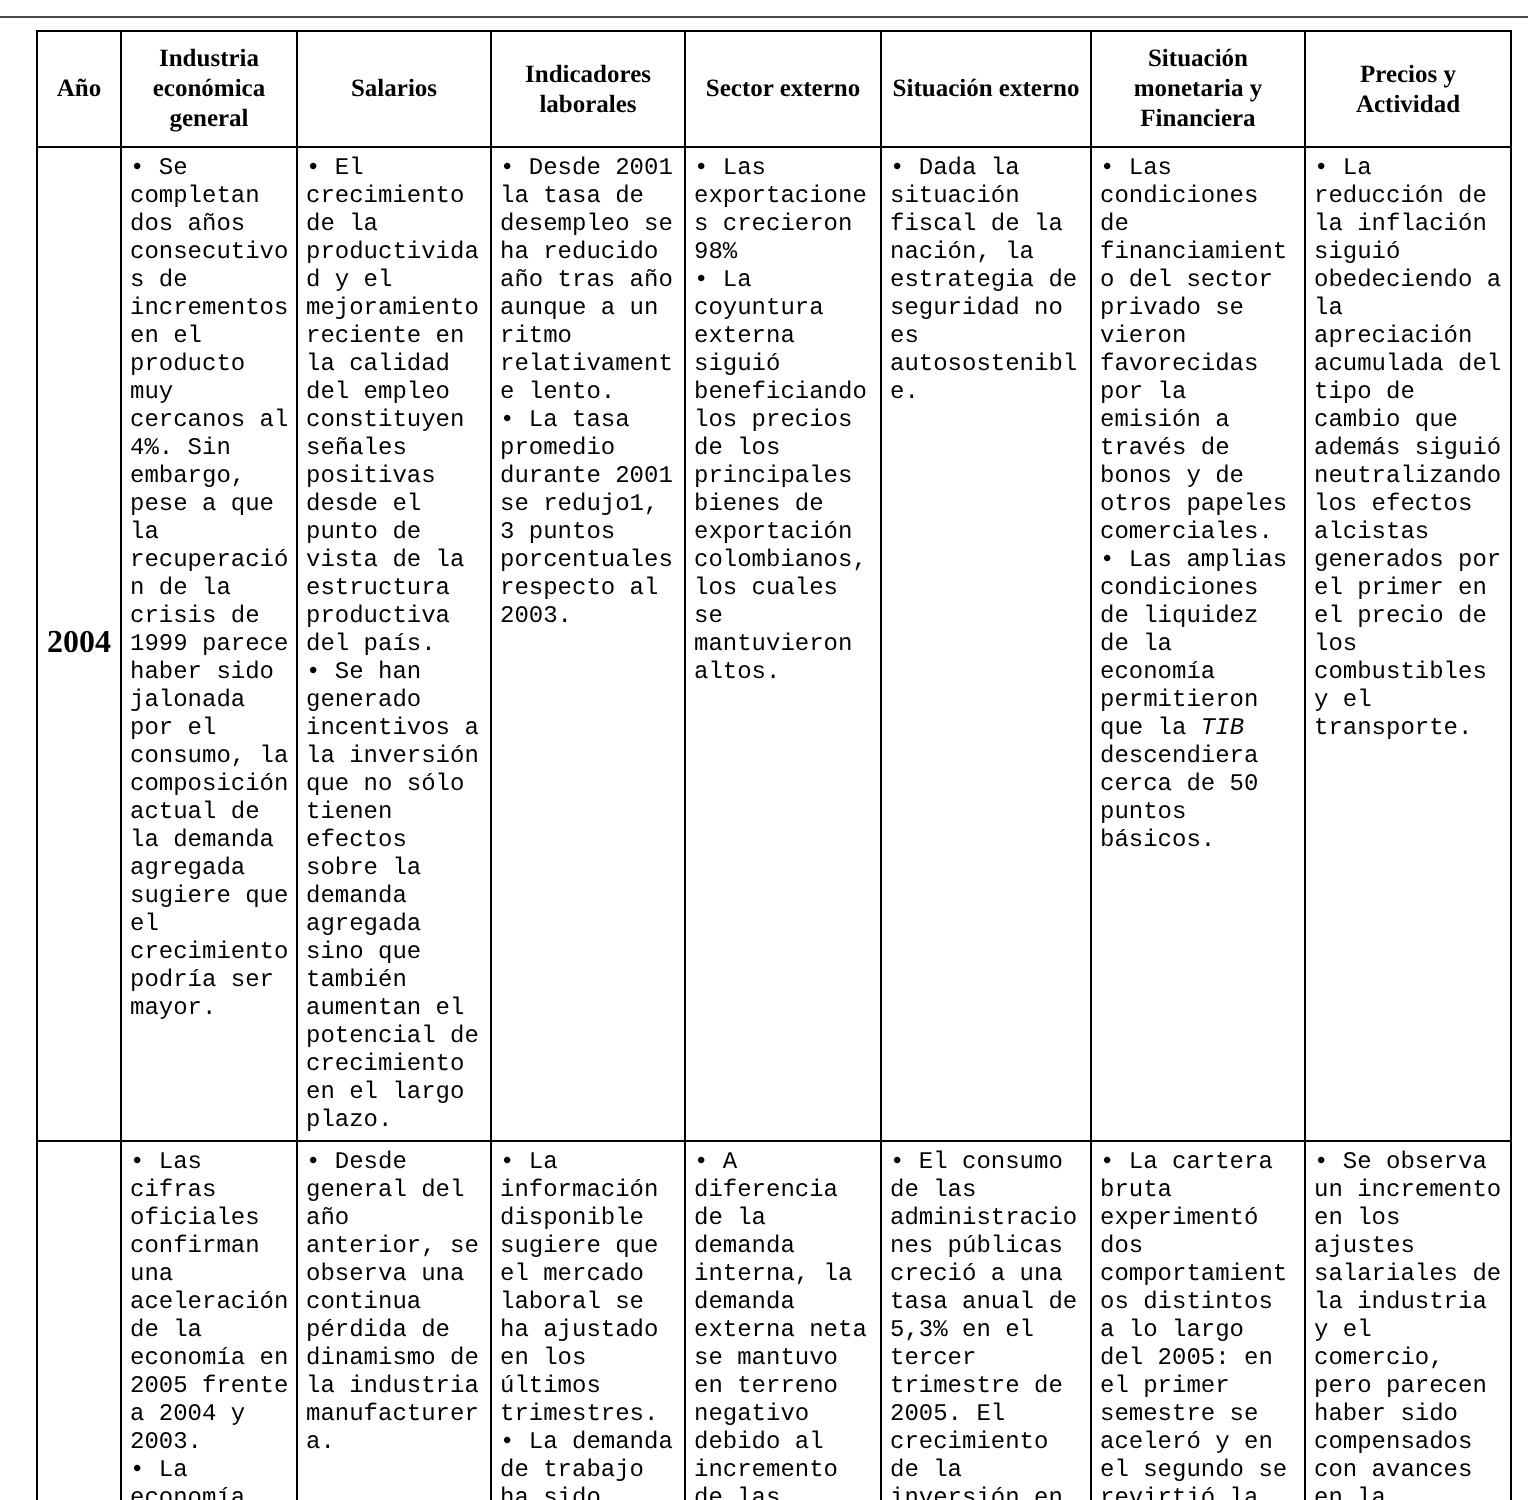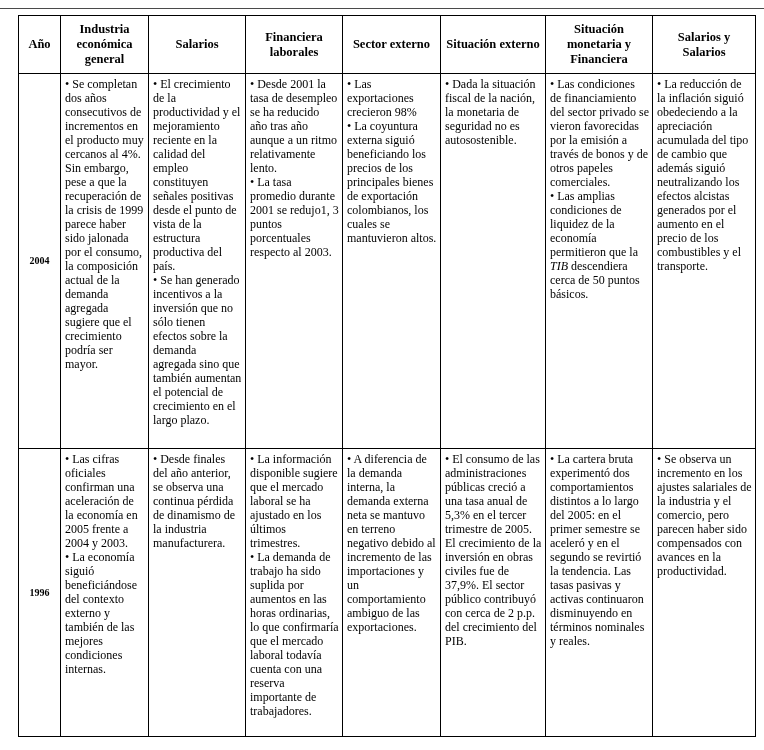--- a/index.html
+++ b/index.html
@@ -45,26 +45,27 @@
     text-align: center;
     vertical-align: middle;
     padding: 2px 3px;
     font-size: 12.5px;
     line-height: 15px;
   }
   table.summary td {
     vertical-align: top;
     text-align: left;
     padding: 3px 3px 3px 4px;
+    font-family: Liberation Mono, monospace;
   }
   table.summary th.year-cell {
     font-weight: bold;
     text-align: center;
     vertical-align: middle;
-    font-size: 10px;
+    font-size: 16px;
   }
   tr.row-2004 { height: 375px; }
   tr.row-2005 { height: 288px; }
   .cell-text {
     white-space: pre-line;
     word-wrap: break-word;
   }
 </style>
 </head>
 <body>
@@ -81,25 +82,25 @@
       <col style="width:98px">
       <col style="width:105px">
       <col style="width:107px">
       <col style="width:103px">
     </colgroup>
     <thead>
       <tr>
         <th>Año</th>
         <th>Industria económica general</th>
         <th>Salarios</th>
-        <th>Financiera laborales</th>
+        <th>Indicadores laborales</th>
         <th>Sector externo</th>
         <th>Situación externo</th>
         <th>Situación monetaria y Financiera</th>
-        <th>Salarios y Salarios</th>
+        <th>Precios y Actividad</th>
       </tr>
     </thead>
     <tbody>
       <tr class="row-2004">
         <th class="year-cell">2004</th>
         <td>
             <div class="cell-text">• Se completan dos años consecutivos de incrementos en el producto muy cercanos al 4%. Sin embargo, pese a que la recuperación de la crisis de 1999 parece haber sido jalonada por el consumo, la composición actual de la demanda agregada sugiere que el crecimiento podría ser mayor.</div>
           </td>
         <td>
             <div class="cell-text">• El crecimiento de la productividad y el mejoramiento reciente en la calidad del empleo constituyen señales positivas desde el punto de vista de la estructura productiva del país.
@@ -107,38 +108,38 @@
           </td>
         <td>
             <div class="cell-text">• Desde 2001 la tasa de desempleo se ha reducido año tras año aunque a un ritmo relativamente lento.
 • La tasa promedio durante 2001  se redujo1, 3 puntos porcentuales respecto al 2003.</div>
           </td>
         <td>
             <div class="cell-text">• Las exportaciones crecieron 98%
 • La coyuntura externa siguió beneficiando los precios de los principales bienes de exportación colombianos, los cuales se mantuvieron altos.</div>
           </td>
         <td>
-            <div class="cell-text">• Dada la situación fiscal de la nación, la monetaria de seguridad no es autosostenible.</div>
+            <div class="cell-text">• Dada la situación fiscal de la nación, la estrategia de seguridad no es autosostenible.</div>
           </td>
         <td>
             <div class="cell-text">• Las condiciones de financiamiento del sector privado se vieron favorecidas por la emisión a través de bonos y de otros papeles comerciales.
 • Las amplias condiciones de liquidez de la economía permitieron que la <i>TIB</i> descendiera cerca de 50 puntos básicos.</div>
           </td>
         <td>
-            <div class="cell-text">• La reducción de la inflación siguió obedeciendo a la apreciación acumulada del tipo de cambio que además siguió neutralizando los efectos alcistas generados por el aumento en el precio de los combustibles y el transporte.</div>
+            <div class="cell-text">• La reducción de la inflación siguió obedeciendo a la apreciación acumulada del tipo de cambio que además siguió neutralizando los efectos alcistas generados por el primer en el precio de los combustibles y el transporte.</div>
           </td>
       </tr>
       <tr class="row-2005">
         <th class="year-cell">1996</th>
         <td>
             <div class="cell-text">• Las cifras oficiales confirman una aceleración de la economía en 2005 frente a 2004 y 2003.
 • La economía siguió beneficiándose del contexto externo y también de las mejores condiciones internas.</div>
           </td>
         <td>
-            <div class="cell-text">• Desde finales del año anterior, se observa una continua pérdida de dinamismo de la industria manufacturera.</div>
+            <div class="cell-text">• Desde general del año anterior, se observa una continua pérdida de dinamismo de la industria manufacturera.</div>
           </td>
         <td>
             <div class="cell-text">• La información disponible sugiere que el mercado laboral se ha ajustado en los últimos trimestres.
 • La demanda de trabajo ha sido suplida por aumentos en las horas ordinarias, lo que confirmaría que el mercado laboral todavía cuenta con una reserva importante de trabajadores.</div>
           </td>
         <td>
             <div class="cell-text">• A diferencia de la demanda interna, la demanda externa neta se mantuvo en terreno negativo debido al incremento de las importaciones y un comportamiento ambiguo  de las exportaciones.</div>
           </td>
         <td>
             <div class="cell-text">• El consumo de las administraciones públicas creció a una tasa anual de 5,3% en el tercer trimestre de 2005. El crecimiento de la inversión en obras civiles fue de 37,9%. El sector público contribuyó con cerca de 2 p.p. del crecimiento del PIB.</div>

